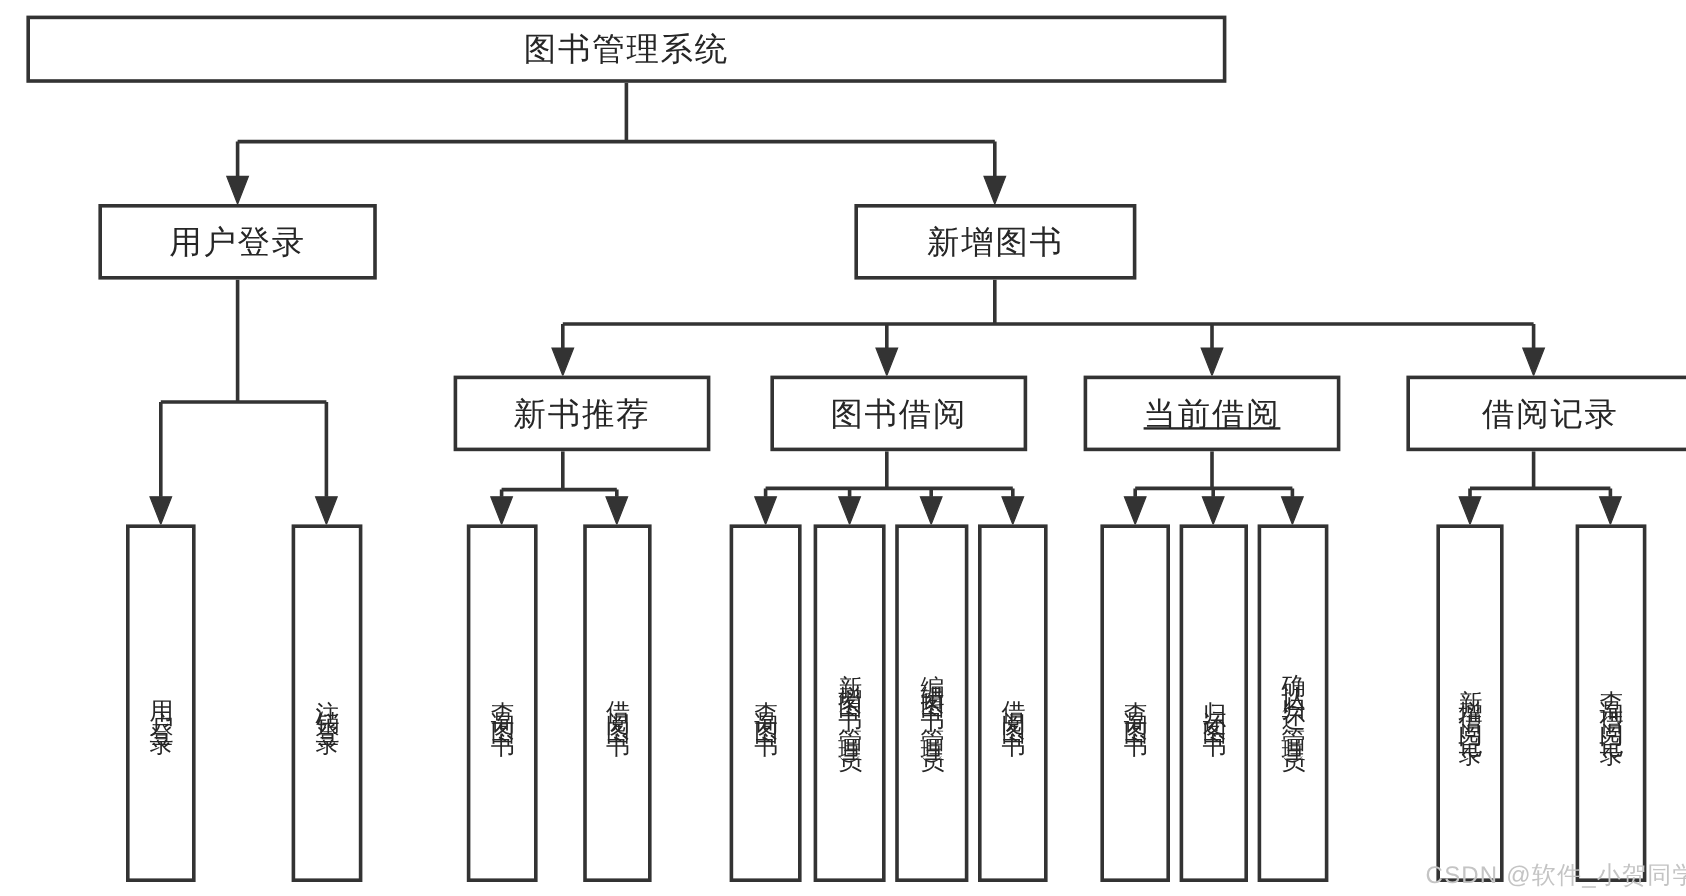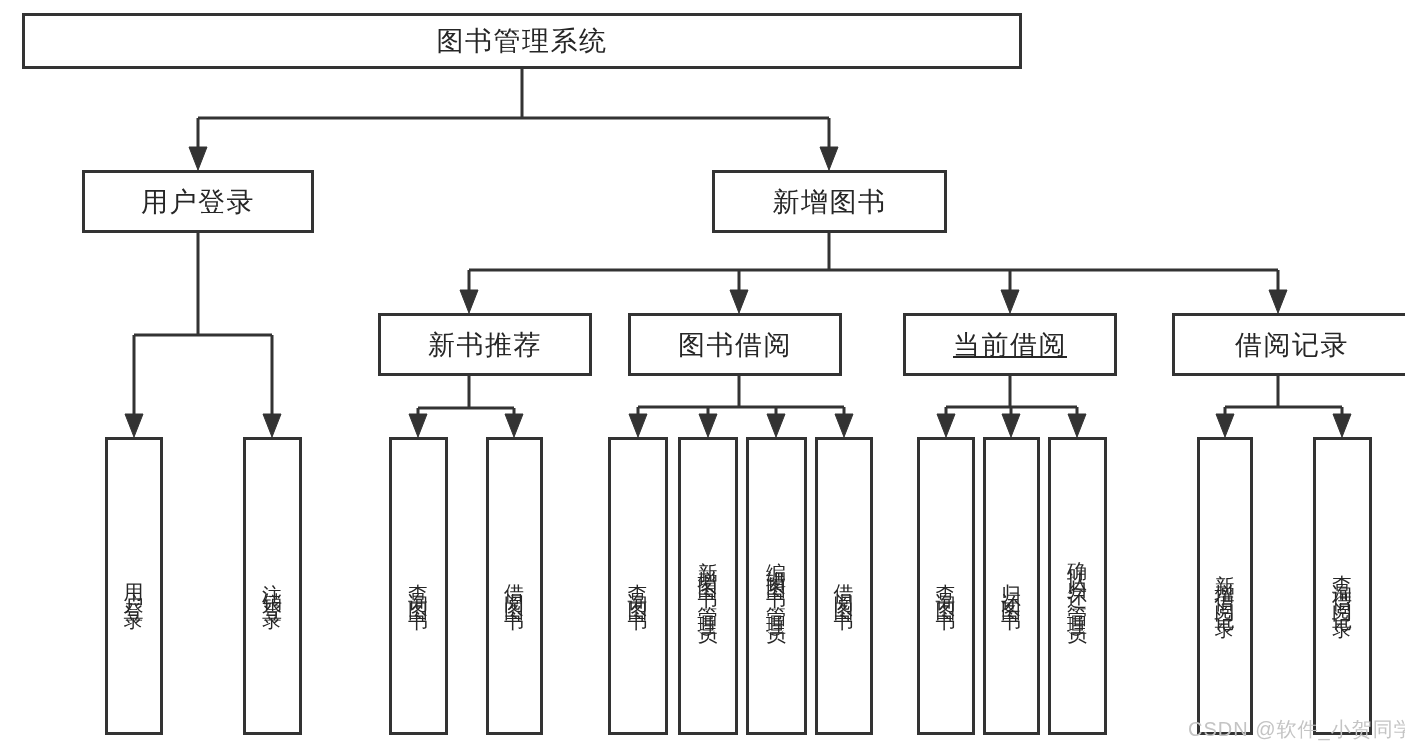--- a/index.html
+++ b/index.html
@@ -65,21 +65,21 @@
       <polygon points="1333,414 1351,414 1342,437"></polygon>
     </g>
   </svg>
 
   <div class="box h-box root">图书管理系统</div>
 
   <div class="box h-box lvl2a">用户登录</div>
   <div class="box h-box lvl2b">新增图书</div>
 
   <div class="box h-box lvl3" style="left:378px;width:214px;">新书推荐</div>
-  <div class="box h-box lvl3" style="left:628px;width:214px;">图书借阅</div>
+  <div class="box h-box lvl3" style="left:642px;width:214px;">图书借阅</div>
   <div class="box h-box lvl3" style="left:903px;width:214px;text-decoration:underline;">当前借阅</div>
   <div class="box h-box lvl3" style="left:1172px;width:240px;">借阅记录</div>
 
   <div class="box v-box" style="left:105px;width:58px;">用户登录</div>
   <div class="box v-box" style="left:243px;width:59px;">注销登录</div>
 
   <div class="box v-box" style="left:389px;width:59px;">查询图书</div>
   <div class="box v-box" style="left:486px;width:57px;">借阅图书</div>
 
   <div class="box v-box" style="left:608px;width:60px;">查询图书</div>

